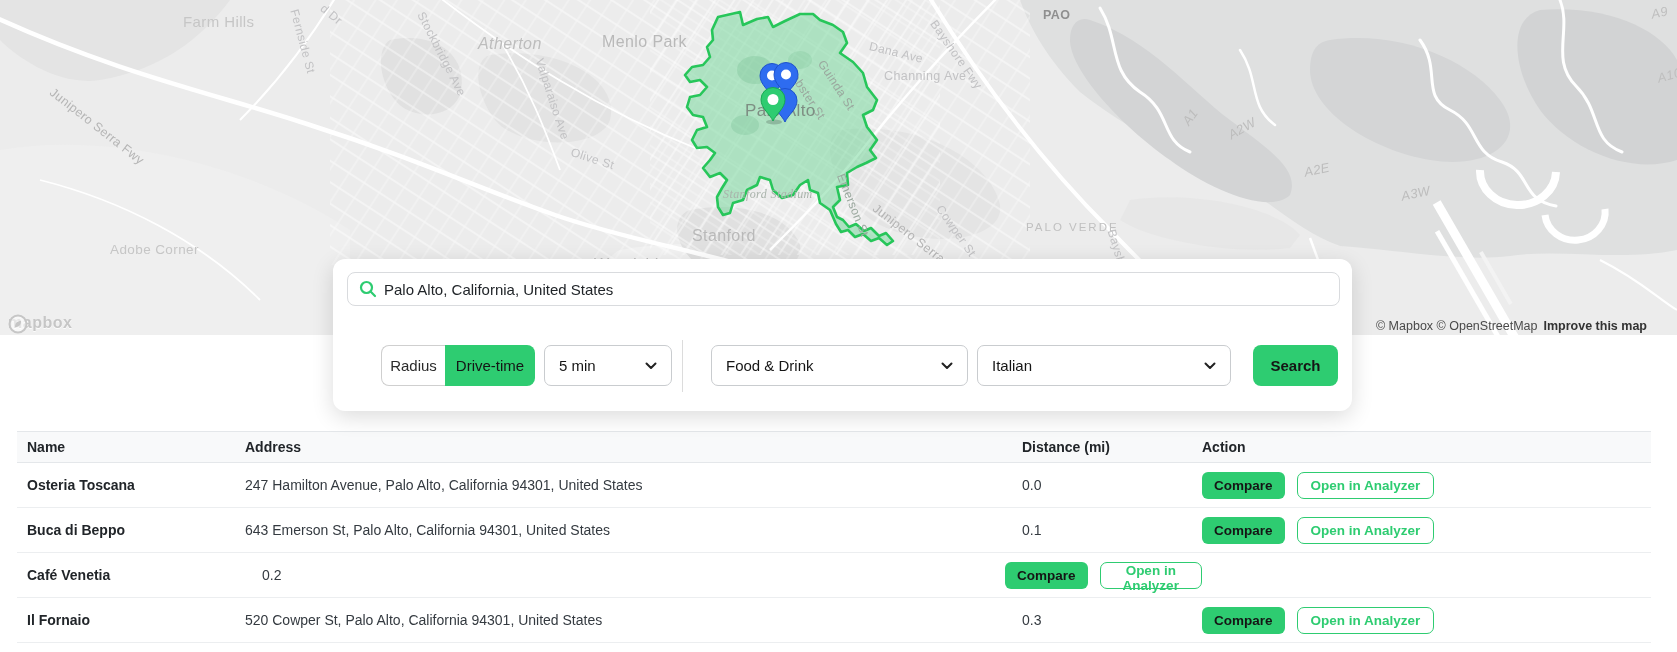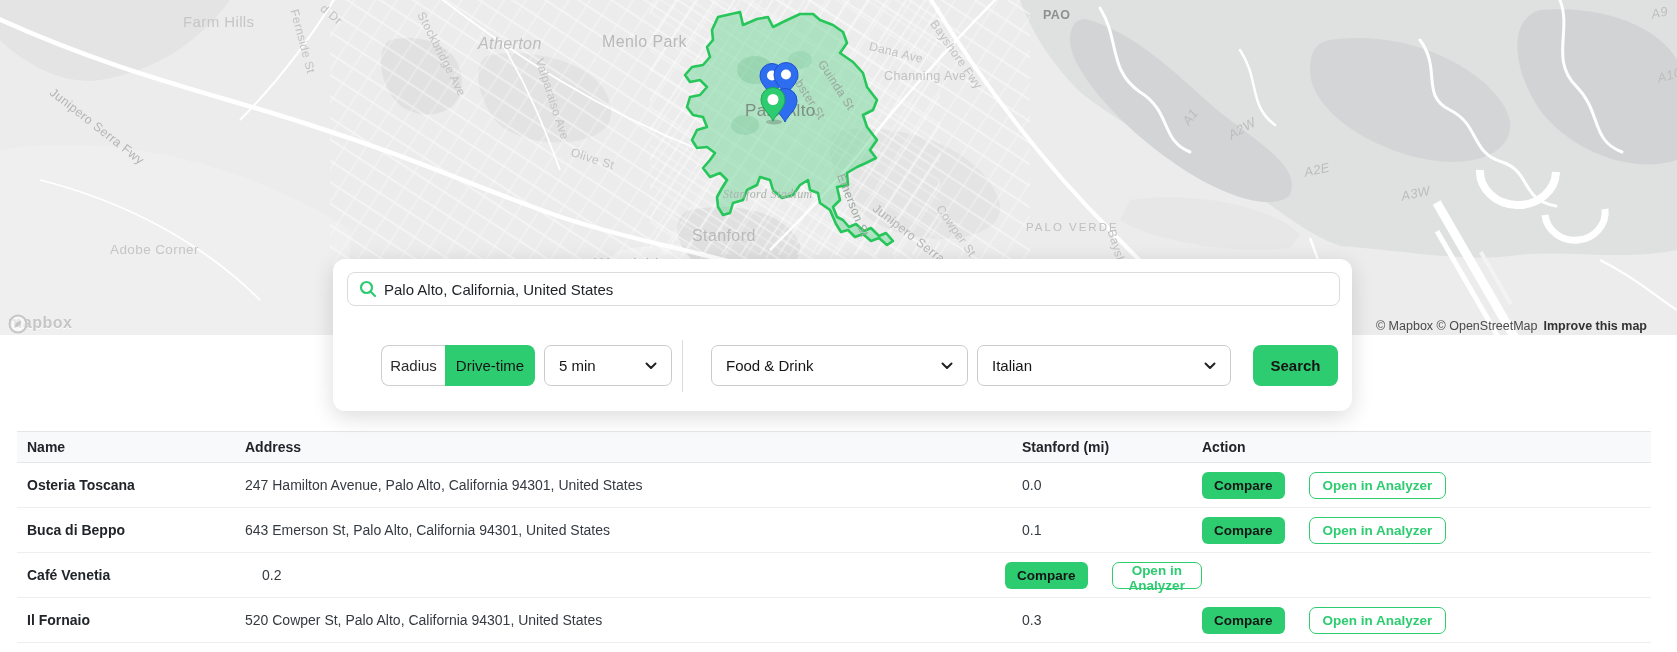--- a/index.html
+++ b/index.html
@@ -48,21 +48,21 @@
   .rtable{position:absolute;left:17px;top:431px;width:1634px;z-index:5;font-size:14px;}
   .thead{display:grid;grid-template-columns:228px 760px 197px auto;height:30px;align-items:center;
          background:#f8f9fa;border-top:1px solid #e4e7ea;border-bottom:1px solid #e4e7ea;font-weight:700;}
   .trow{display:grid;grid-template-columns:228px 760px 197px auto;height:44px;align-items:center;
         border-bottom:1px solid #eceef0;background:#fff;}
   .c1{padding-left:10px;}
   .c3{padding-left:17px;}
   .cell-name{font-weight:700;color:#212529;}
   .cell-addr{color:#343a40;}
   .cell-dist{color:#343a40;}
-  .cell-act{display:flex;align-items:flex-start;gap:24px;}
+  .cell-act{display:flex;align-items:flex-start;gap:12px;}
   .btn-compare{height:27px;padding:0 12px;background:var(--green);border:none;border-radius:6px;
         font-family:"Liberation Sans",sans-serif;font-size:13.5px;font-weight:700;color:#151515;cursor:pointer;}
   .btn-analyzer{height:27px;padding:0 13px;background:#fff;border:1px solid var(--green);border-radius:7px;
         font-family:"Liberation Sans",sans-serif;font-size:13.5px;font-weight:700;color:var(--green);cursor:pointer;}
 </style>
 </head>
 <body>
 
 <div class="stage" data-interactable="false">
 
@@ -234,21 +234,21 @@
         </svg>
       </div>
       <button class="search-btn" data-interactable="true">Search</button>
     </div>
   </div>
 
   <div class="rtable" data-interactable="false">
     <div class="thead" data-interactable="false">
       <div class="c1" data-interactable="false">Name</div>
       <div data-interactable="false">Address</div>
-      <div class="c3" data-interactable="false">Stanford (mi)</div>
+      <div class="c3" data-interactable="false">Distance (mi)</div>
       <div data-interactable="false">Action</div>
     </div>
     <div id="tbody" data-interactable="false">
       <div class="trow" data-interactable="false">
         <div class="c1 cell-name" data-interactable="false">Osteria Toscana</div>
         <div class="cell-addr" data-interactable="false">247 Hamilton Avenue, Palo Alto, California 94301, United States</div>
         <div class="c3 cell-dist" data-interactable="false">0.0</div>
         <div class="cell-act">
           <button class="btn-compare" data-interactable="true">Compare</button>
           <button class="btn-analyzer" data-interactable="true">Open in Analyzer</button>

